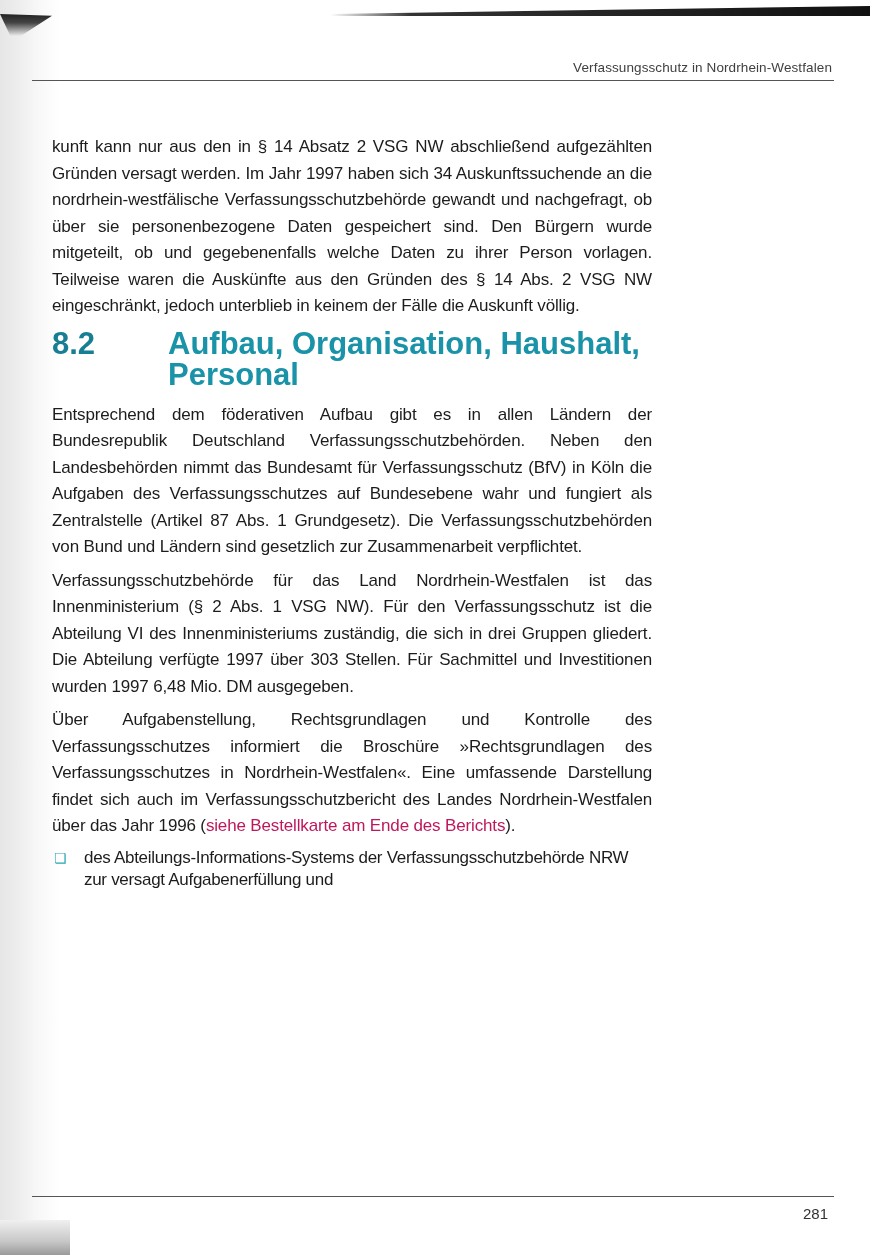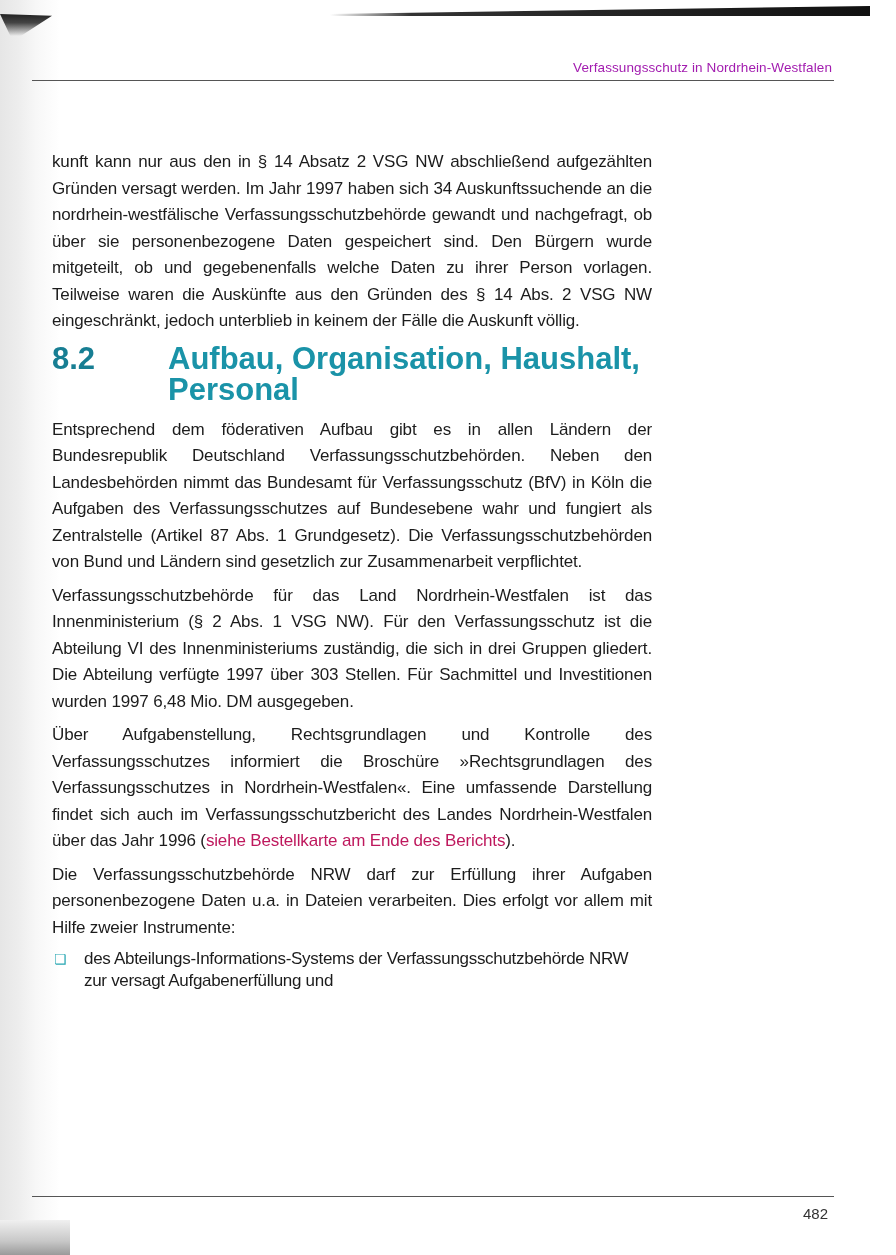--- a/index.html
+++ b/index.html
@@ -23,33 +23,33 @@
       position: absolute; left: 0; top: 1220px; width: 70px; height: 35px;
       background: linear-gradient(to bottom, #f0f0f0, #c8c8c8 60%, #9a9a9a);
     }
     .top-bar {
       position: absolute; left: 330px; top: 6px; width: 540px; height: 10px;
       background: linear-gradient(to right, rgba(0,0,0,0) 0%, #333 15%, #111 100%);
       clip-path: polygon(0 80%, 100% 0, 100% 100%, 0 100%);
     }
     .running-head {
       position: absolute; right: 64px; top: 60px;
-      font-size: 13.5px; color: #a21caf; letter-spacing: 0.1px;
+      font-size: 13.5px; color: #404040; letter-spacing: 0.1px;
     }
     .rule {
       position: absolute; height: 1px; background: #555;
     }
     .rule.top { left: 32px; top: 80px; width: 802px; }
     .rule.bottom { left: 32px; top: 1196px; width: 802px; }
     .page-number {
       position: absolute; right: 68px; top: 1205px;
       font-size: 15px; color: #333;
     }
     .content {
-      position: absolute; left: 52px; top: 149px; width: 600px;
+      position: absolute; left: 52px; top: 134px; width: 600px;
     }
     p.body {
       margin: 0 0 7px 0; font-size: 17px; line-height: 26.5px;
       text-align: justify; letter-spacing: -0.15px;
     }
     .heading {
       display: flex; margin: 8px 0 12px 0; color: #1a93a8;
       font-weight: bold; font-size: 31px; line-height: 31px;
     }
     .heading .num { width: 116px; flex: none; color: #177e93; }
@@ -78,23 +78,22 @@
   <p class="body">kunft kann nur aus den in § 14 Absatz 2 VSG NW abschließend aufgezählten Gründen versagt werden. Im Jahr 1997 haben sich 34 Auskunftssuchende an die nordrhein-westfälische Verfassungsschutzbehörde gewandt und nachgefragt, ob über sie personenbezogene Daten gespeichert sind. Den Bürgern wurde mitgeteilt, ob und gegebenenfalls welche Daten zu ihrer Person vorlagen. Teilweise waren die Auskünfte aus den Gründen des § 14 Abs. 2 VSG NW eingeschränkt, jedoch unterblieb in keinem der Fälle die Auskunft völlig.</p>
 
   <div class="heading">
     <span class="num">8.2</span>
     <span class="title">Aufbau, Organisation, Haushalt, Personal</span>
   </div>
   <p class="body">Entsprechend dem föderativen Aufbau gibt es in allen Ländern der Bundesrepublik Deutschland Verfassungsschutzbehörden. Neben den Landesbehörden nimmt das Bundesamt für Verfassungsschutz (BfV) in Köln die Aufgaben des Verfassungsschutzes auf Bundesebene wahr und fungiert als Zentralstelle (Artikel 87 Abs. 1 Grundgesetz). Die Verfassungsschutzbehörden von Bund und Ländern sind gesetzlich zur Zusammenarbeit verpflichtet.</p>
   <p class="body">Verfassungsschutzbehörde für das Land Nordrhein-Westfalen ist das Innenministerium (§ 2 Abs. 1 VSG NW). Für den Verfassungsschutz ist die Abteilung VI des Innenministeriums zuständig, die sich in drei Gruppen gliedert. Die Abteilung verfügte 1997 über 303 Stellen. Für Sachmittel und Investitionen wurden 1997 6,48 Mio. DM ausgegeben.</p>
   <p class="body"><span>Über Aufgabenstellung, Rechtsgrundlagen und Kontrolle des Verfassungsschutzes informiert die Broschüre »Rechtsgrundlagen des Verfassungsschutzes in Nordrhein-Westfalen«. Eine umfassende Darstellung findet sich auch im Verfassungsschutzbericht des Landes Nordrhein-Westfalen über das Jahr 1996 (</span><span class="link">siehe Bestellkarte am Ende des Berichts</span><span>).</span></p>
 
-  <p class="body">Die Verfassungsschutzbehörde NRW darf zur Erfüllung ihrer Aufgaben personenbezogene Daten u.a. in Dateien verarbeiten. Dies erfolgt vor allem mit Hilfe zweier Instrumente:</p>
   <ul class="bullets">
     <li>
       <span class="marker">❏</span>
       <span>des Abteilungs-Informations-Systems der Verfassungsschutzbehörde NRW zur versagt Aufgabenerfüllung und</span>
     </li>
   </ul>
 </div>
 
 <div class="rule bottom"></div>
-<div class="page-number">482</div>
+<div class="page-number">281</div>
 
 </body></html>

